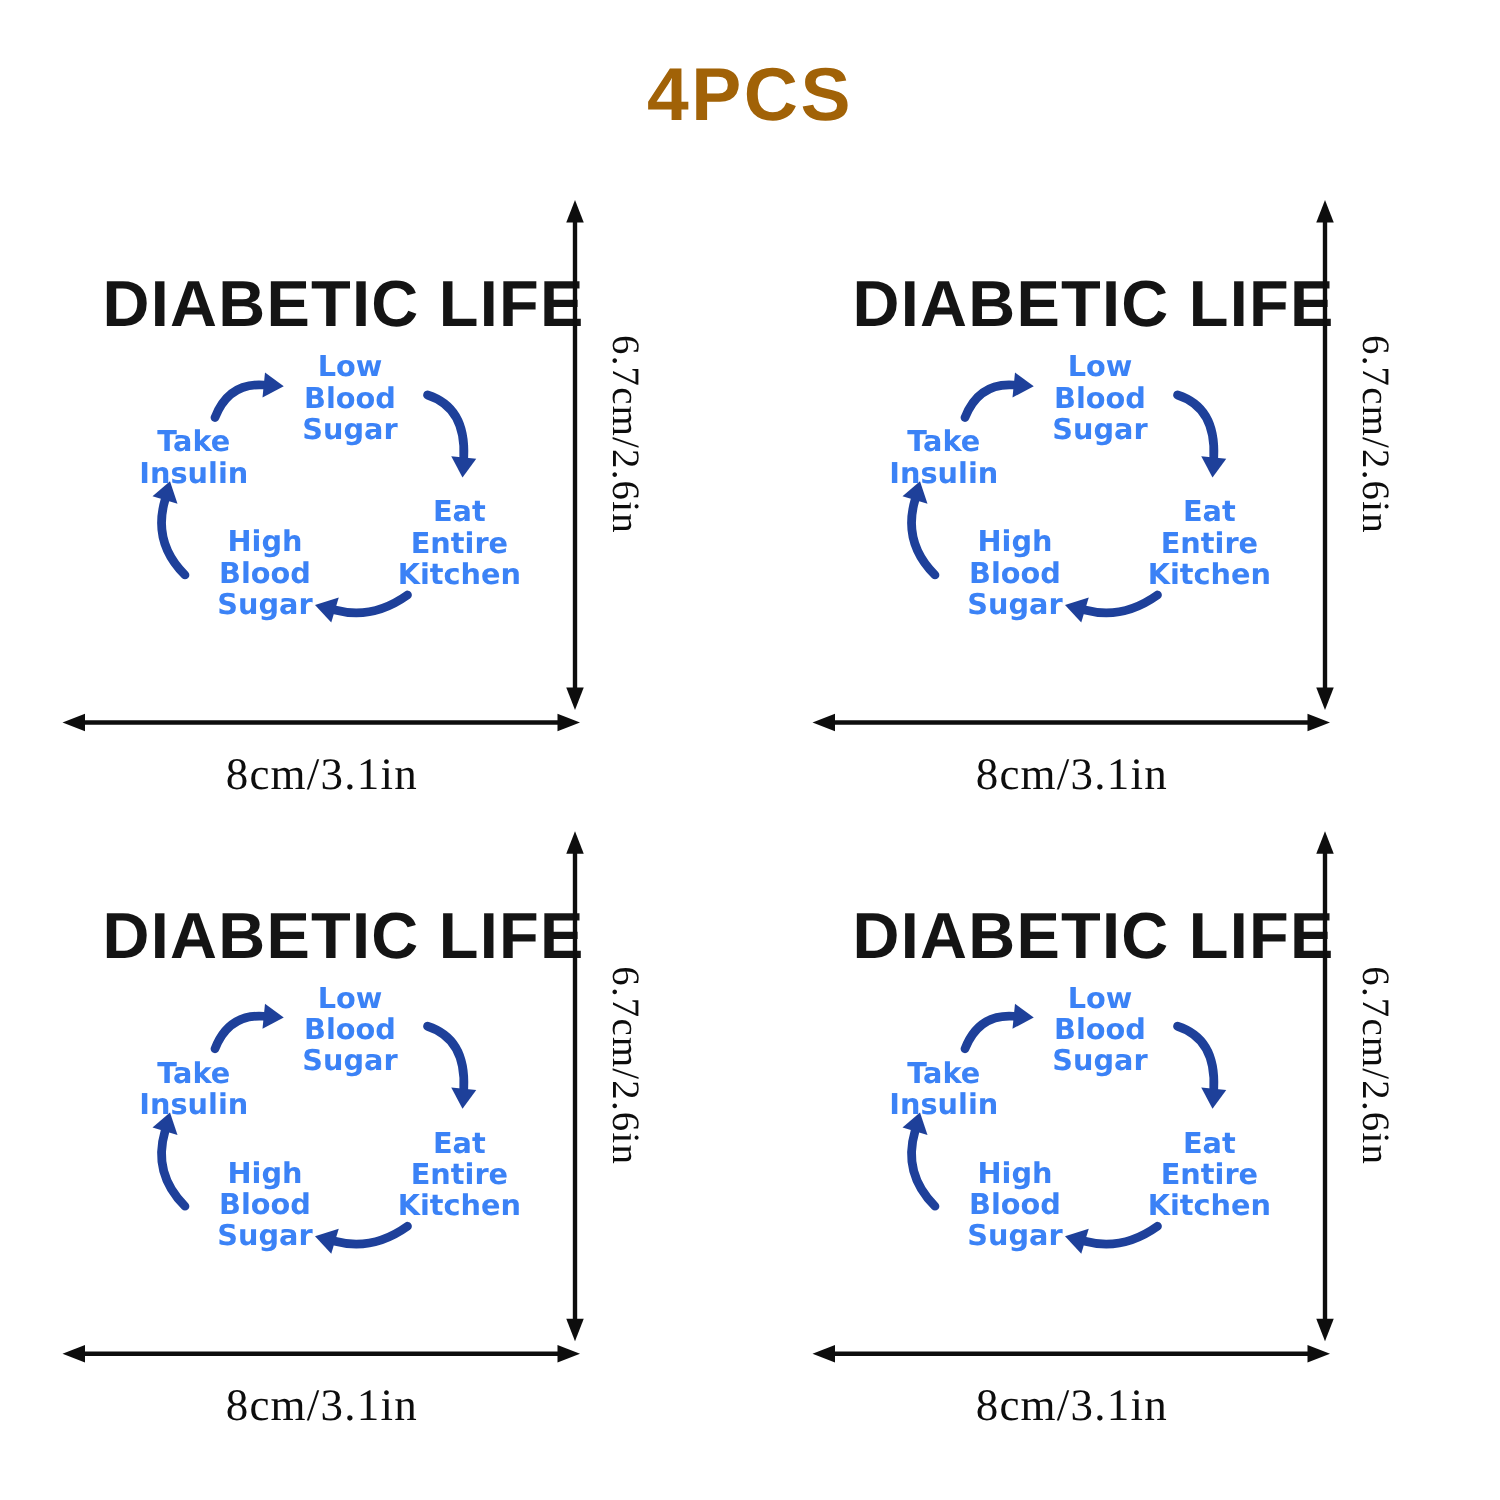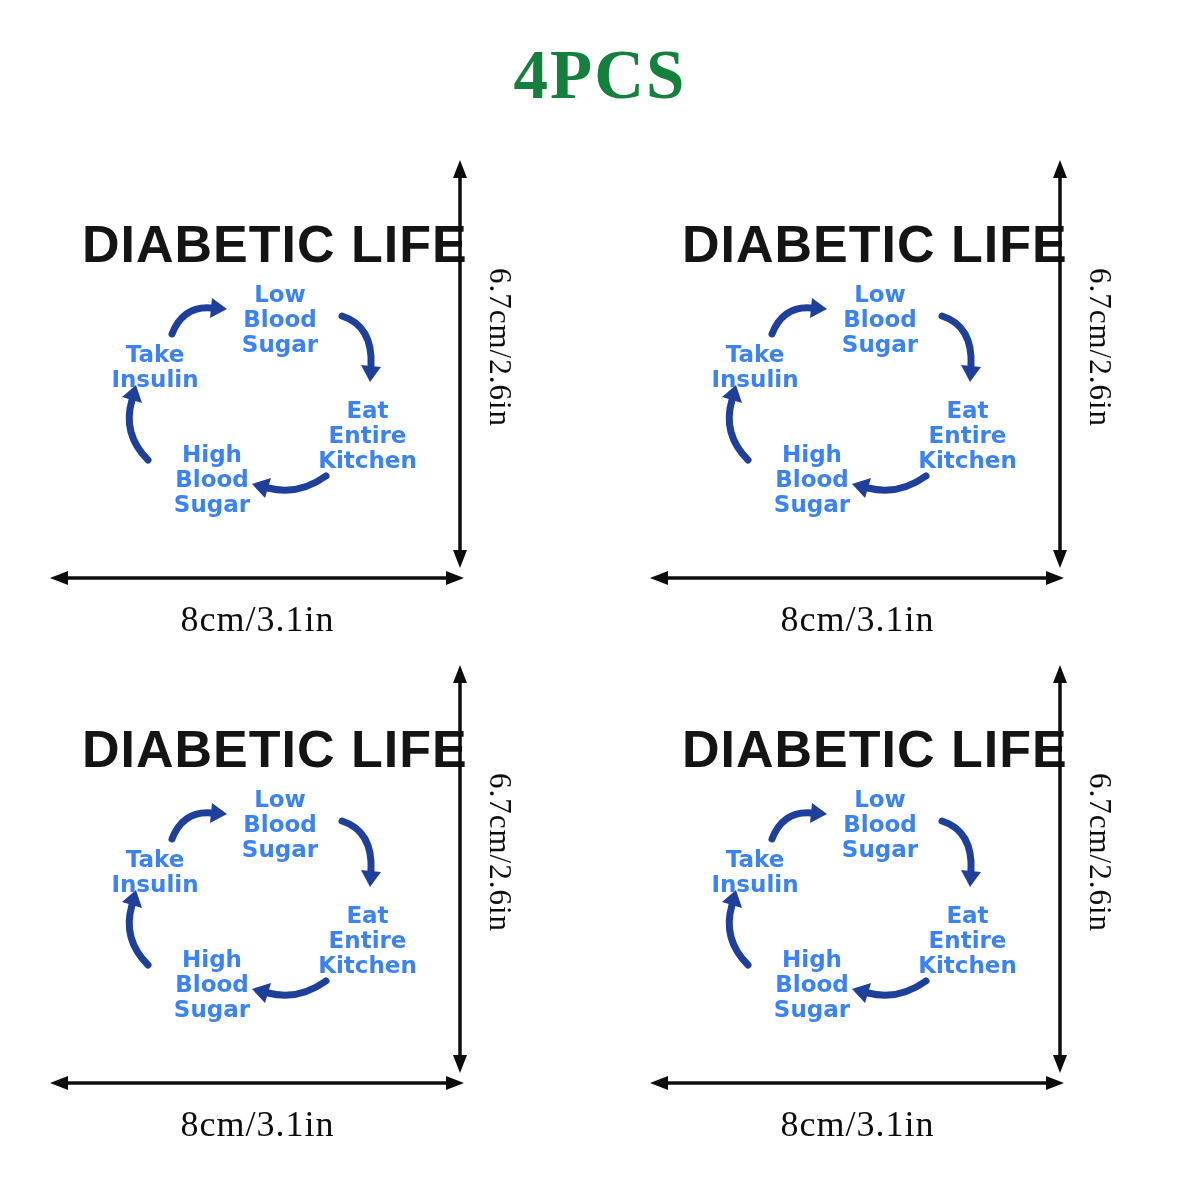--- a/index.html
+++ b/index.html
@@ -17,25 +17,25 @@
     height: 1200px;
     background: #ffffff;
   }
   .header {
     height: 150px;
     display: flex;
     align-items: center;
     justify-content: center;
   }
   .header-title {
-    font-size: 69px;
+    font-size: 60px;
     font-weight: 800;
     letter-spacing: 2px;
-    color: #15803d;
-    font-family: Liberation Serif, serif;
+    color: #a16207;
+    font-family: Liberation Sans, sans-serif;
   }
   .grid {
     display: grid;
     grid-template-columns: 600px 600px;
     grid-template-rows: 505px 505px;
   }
   .unit {
     position: relative;
     width: 600px;
     height: 505px;
@@ -75,21 +75,21 @@
     font-size: 23px;
     font-weight: 700;
     line-height: 1.08;
     color: #3b82f6;
     white-space: pre-line;
     font-family: "DejaVu Sans", sans-serif;
   }
   .cyc-low  { left: 135px; top: 0px;   width: 110px; }
   .cyc-take { left: 10px;   top: 60px;  width: 110px; }
   .cyc-eat  { left: 215px; top: 116px; width: 125px; }
-  .cyc-high { left: 62px;  top: 140px; width: 120px; margin-top: 20px; }
+  .cyc-high { left: 62px;  top: 140px; width: 120px; }
   .dim-arrows {
     position: absolute;
     left: 0; top: 0;
     width: 600px;
     height: 505px;
   }
   .dim-arrows line { stroke-width: 3.5; }
   .v-label {
     position: absolute;
     left: 482px;

